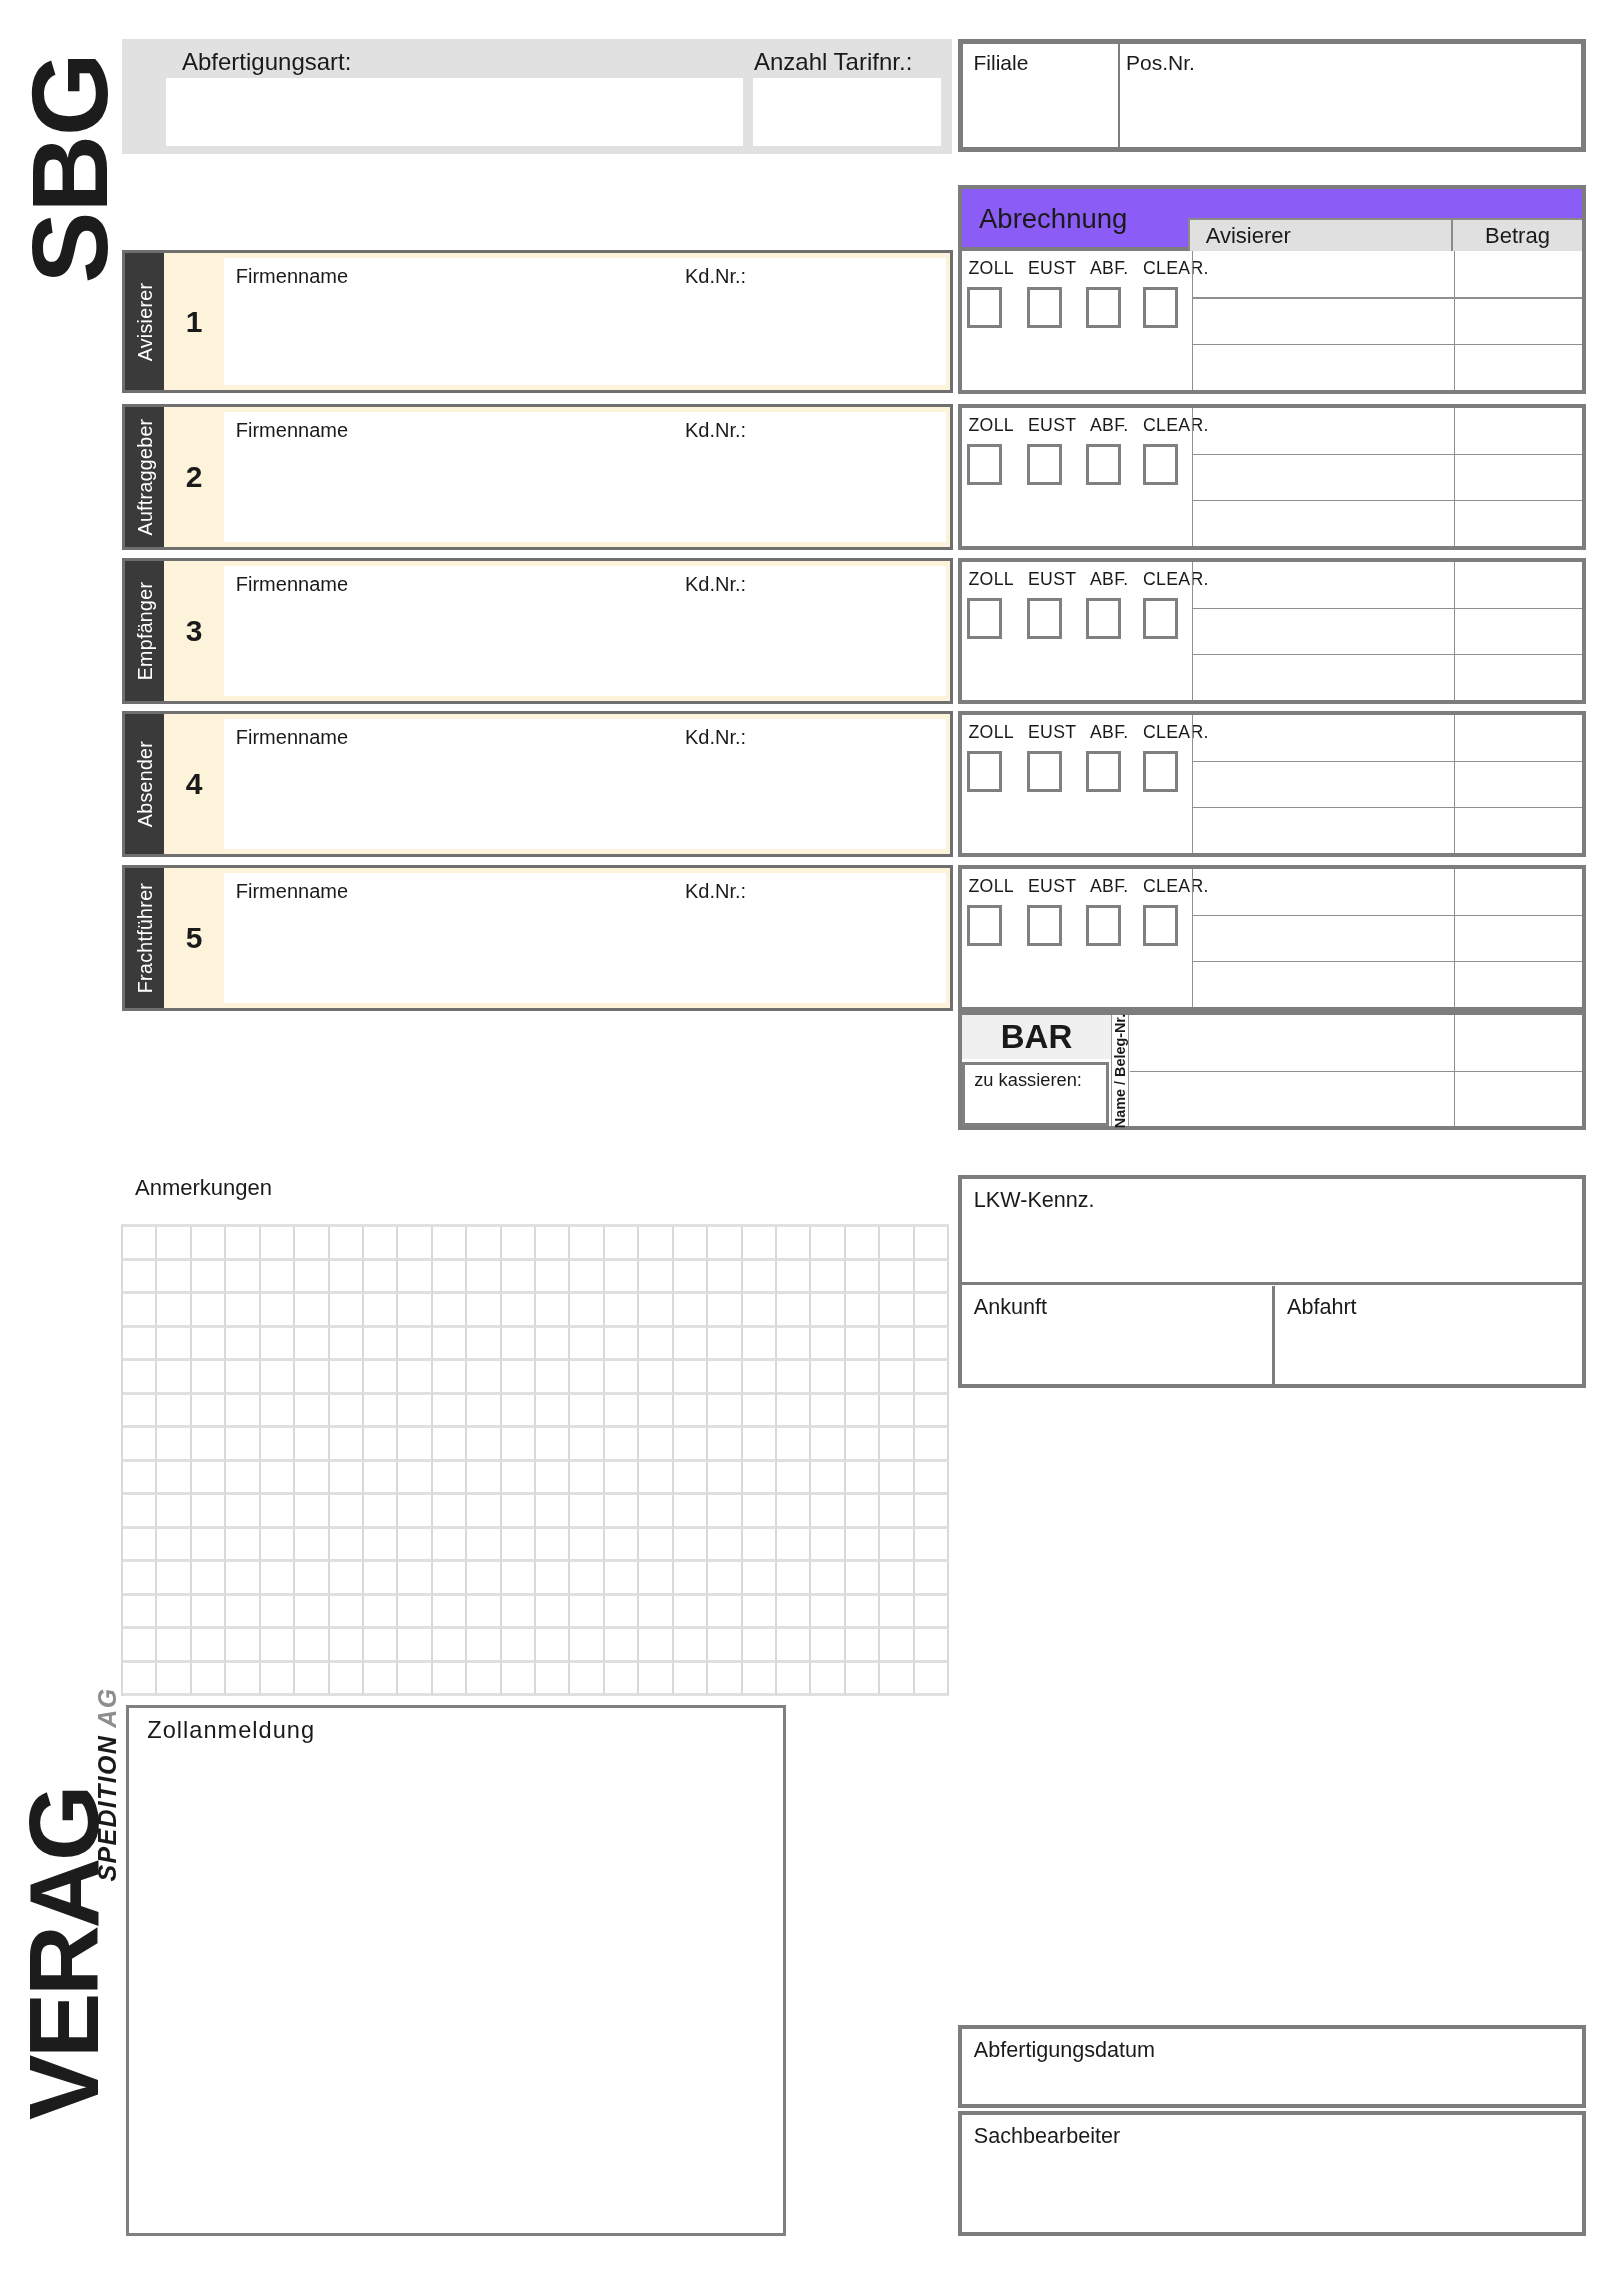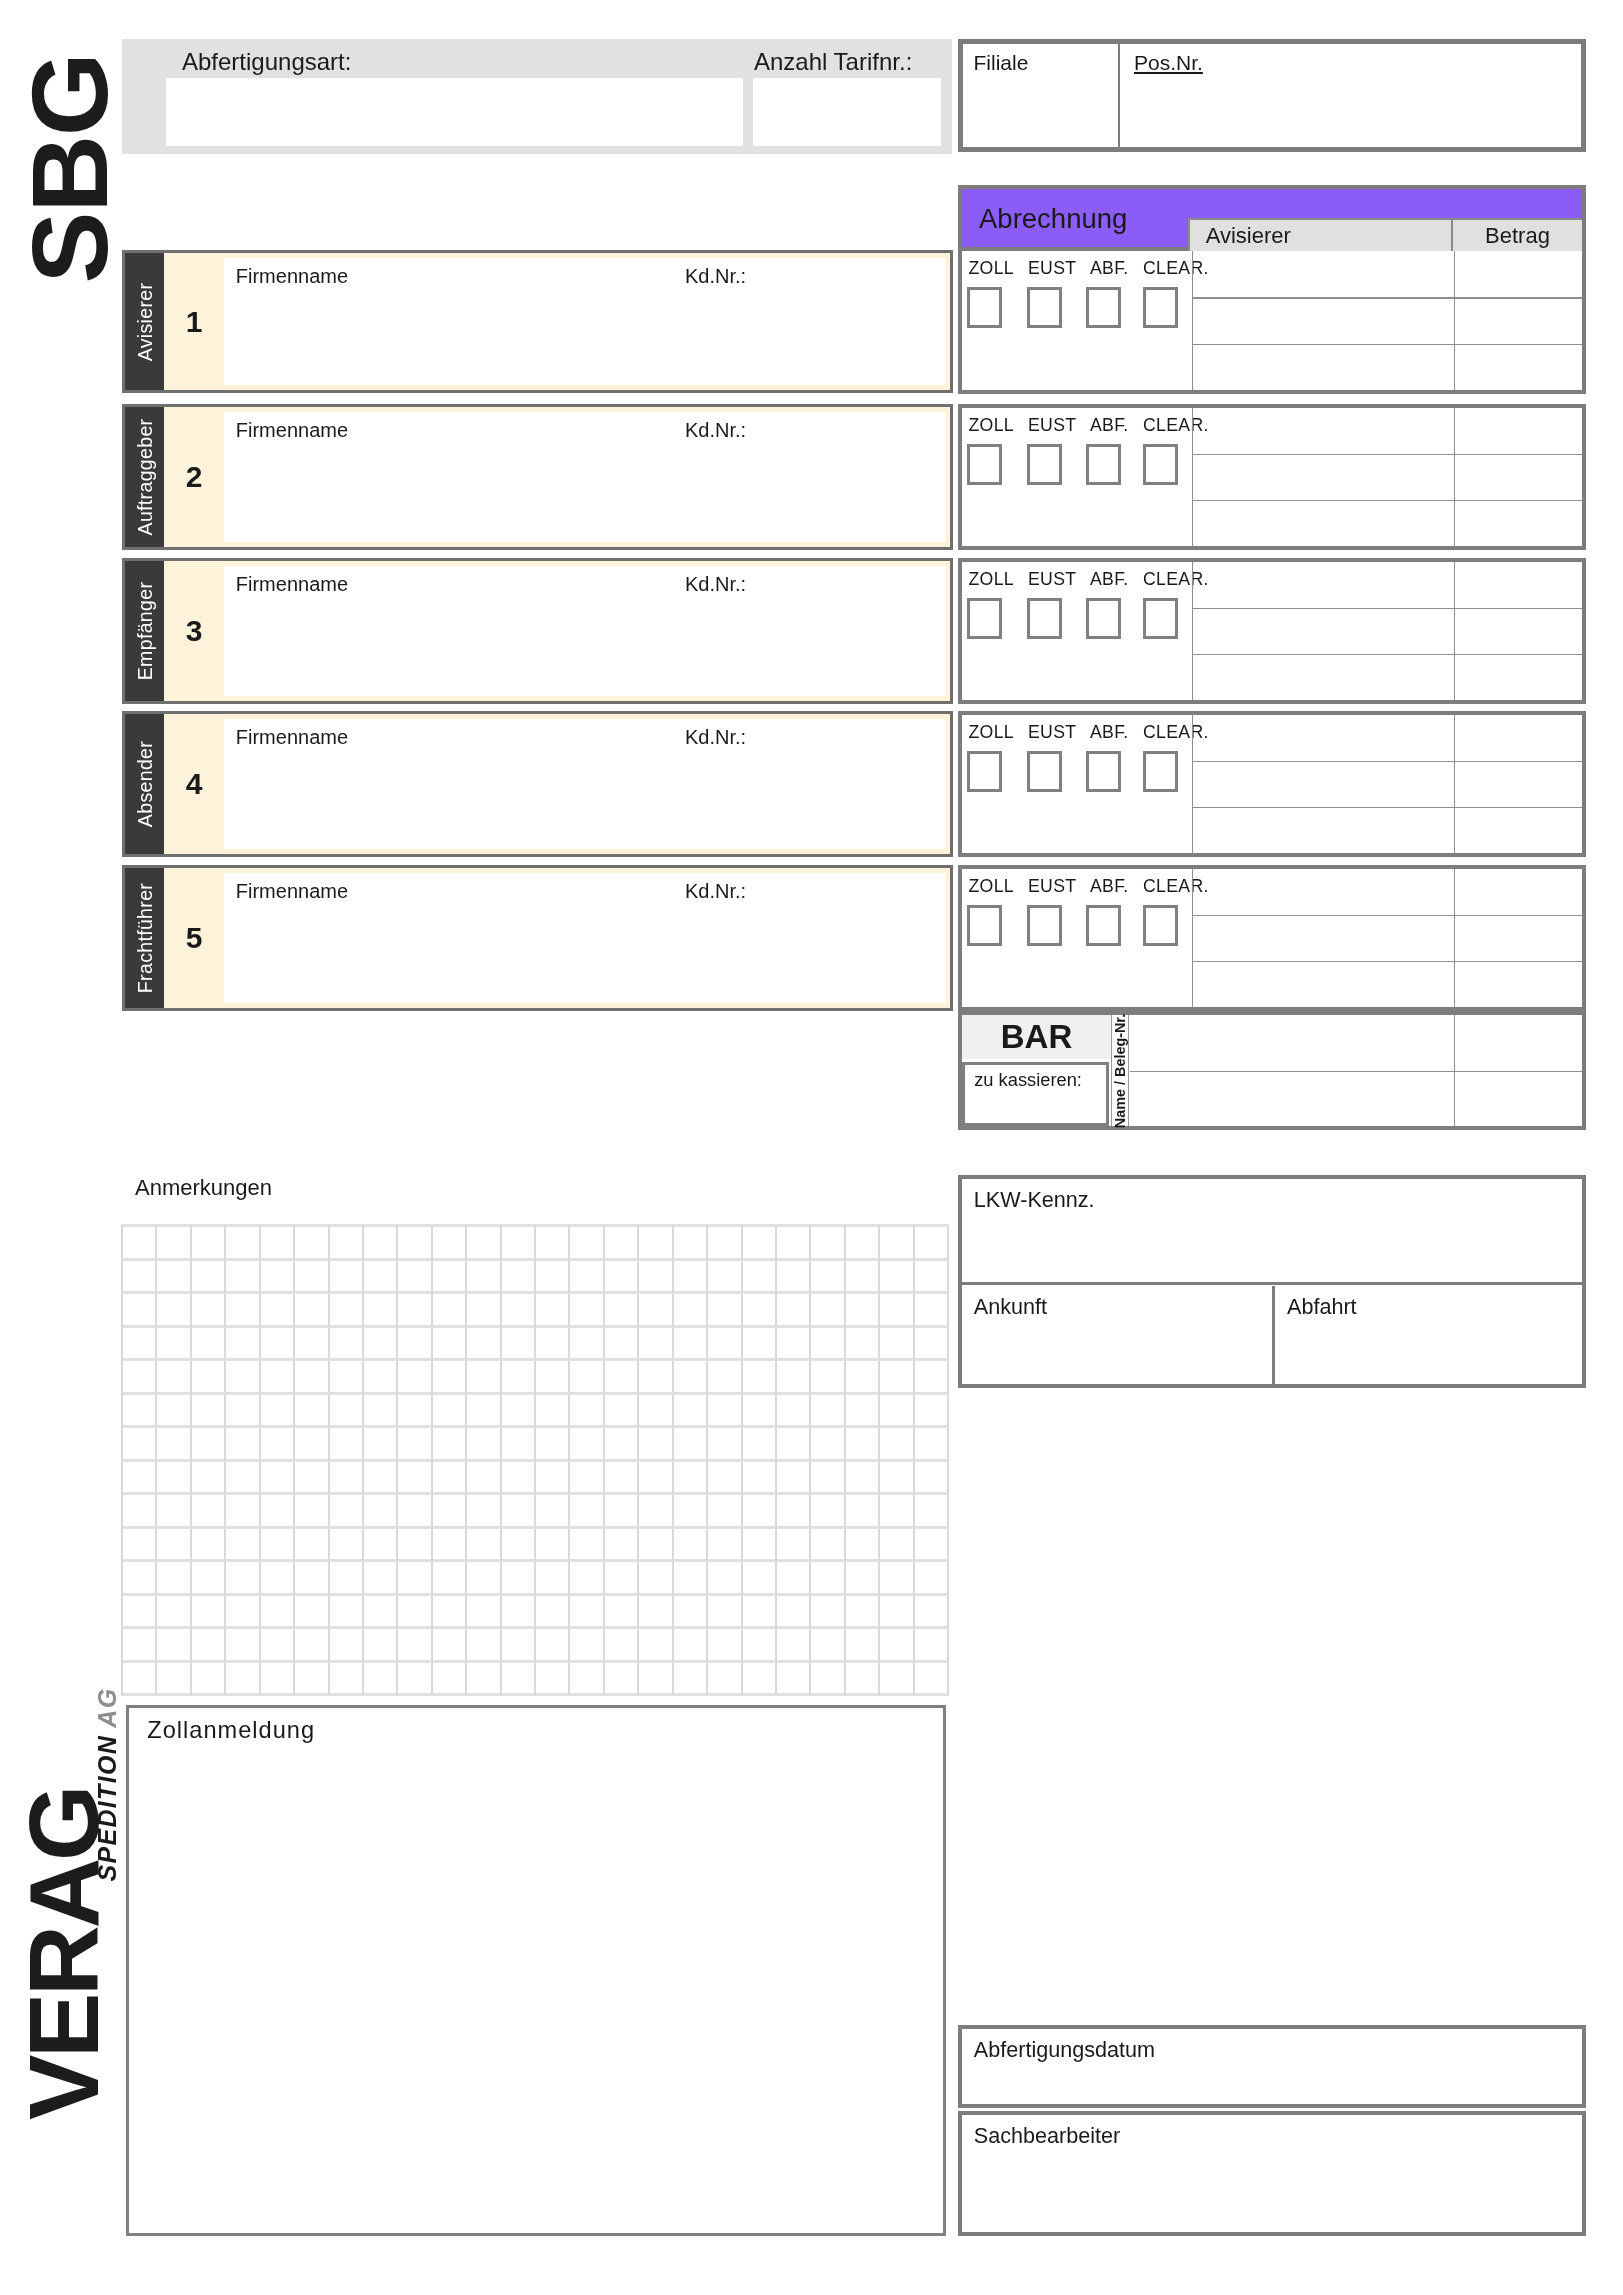--- a/index.html
+++ b/index.html
@@ -113,21 +113,21 @@
               display:grid; grid-template-columns:repeat(24,1fr); grid-template-rows:repeat(14,1fr); }
   .anm-grid div { border-right:2px solid #d9d9d9; border-bottom:3.3px solid #e0e0e0; }
 
   
   .lkw-box { top:1175px; height:213px; }
   .waren-box { top:1497px; height:211px; }
   .split-h { position:absolute; left:0; right:0; height:3.3px; background:#7d7d7d; }
   .split-v { position:absolute; width:3.3px; background:#7d7d7d; }
   .boxlbl { position:absolute; font-size:21.6px; }
 
-  .zoll-box { left:126px; top:1705px; width:820px; height:531px;
+  .zoll-box { left:126px; top:1705px; width:660px; height:531px;
               border:3.3px solid #808080; box-sizing:border-box; background:#fff; }
   .zoll-box .lbl { position:absolute; left:18.3px; top:9.2px; font-size:23.6px; letter-spacing:1px; }
 
   .datum-box { top:2025px; height:83px; }
   .sach-box  { top:2111px; height:125px; }
 </style>
 </head>
 <body>
 
 <div class="canvas">
@@ -139,21 +139,21 @@
   <div class="abs topband">
     <span class="lbl" style="left:60px;">Abfertigungsart:</span>
     <span class="lbl" style="left:632px;">Anzahl Tarifnr.:</span>
     <div class="inputbox" style="left:44px; top:39px; width:577px; height:68px;"></div>
     <div class="inputbox" style="left:631px; top:39px; width:188px; height:68px;"></div>
   </div>
 
   <div class="abs filiale-box">
     <div class="vdiv"></div>
     <span class="lbl" style="left:10.5px;">Filiale</span>
-    <span class="lbl" style="left:171px;text-decoration:underline;">Pos.Nr.</span>
+    <span class="lbl" style="left:163px;">Pos.Nr.</span>
     <div class="abs" style="left:0; top:33px; width:153px; bottom:0;"></div>
     <div class="abs" style="left:157px; top:33px; right:0; bottom:0;"></div>
   </div>
 
   <div class="abs rbox abr-box">
     <div class="abr-head">
       <span class="abr-title">Abrechnung</span>
       <div class="lb-band">
         <div class="l">Avisierer</div>
         <div class="b">Betrag</div>

